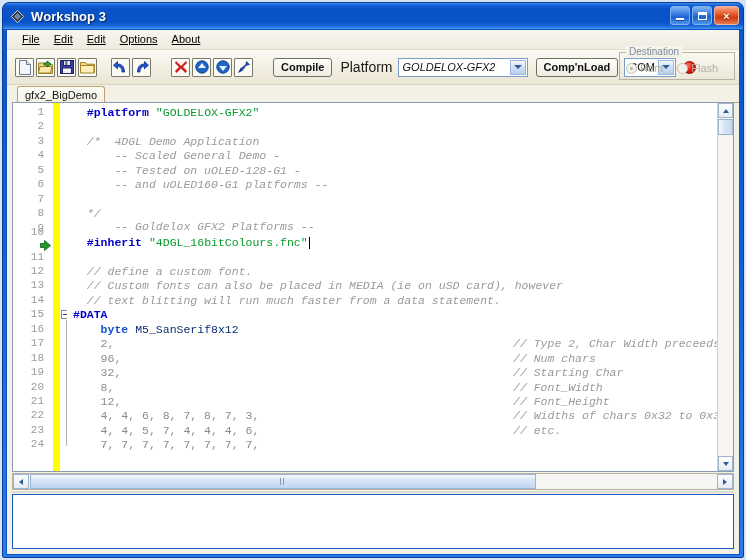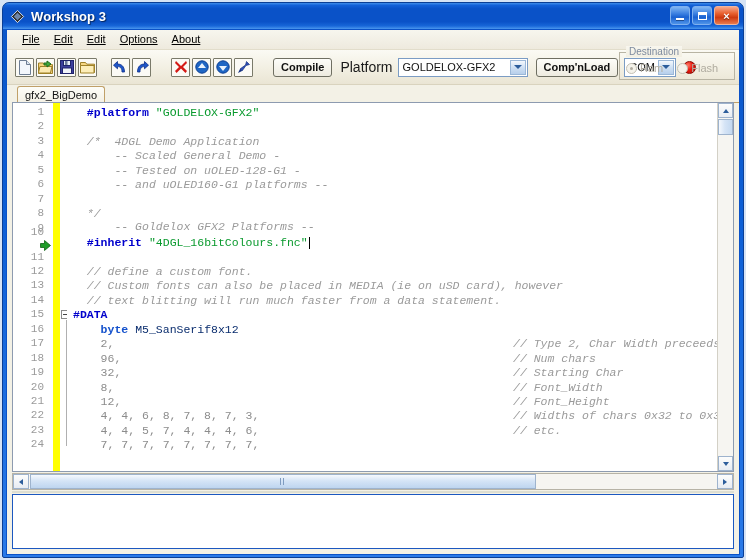--- a/index.html
+++ b/index.html
@@ -159,21 +159,21 @@
   .combo .cval { padding-left: 4px; white-space: nowrap; overflow: hidden; }
   .combo .cbtn {
     position: absolute; right: 1px; top: 1px;
     width: 16px; height: 15px;
     background: linear-gradient(to bottom,#f4f8fd,#cfe0f3 50%,#b7cfeb 100%);
     border: 1px solid #9bb8d8;
     box-sizing: border-box;
     display: flex; align-items: center; justify-content: center;
   }
   .chev { width:0;height:0;border-left:4px solid transparent;border-right:4px solid transparent;border-top:4px solid #2c5d9b;}
-  .combo.platform { width: 130px; }
+  .combo.platform { width: 130px; font-style: italic; }
   .combo.com { width: 52px; }
 
   .led {
     width: 13px; height: 13px; border-radius: 50%;
     background: radial-gradient(circle at 35% 30%, #ff7b6a 0%, #e81c10 45%, #b40b04 100%);
     margin-left: 7px;
     border: 1px solid #8d0a04;
     box-sizing: border-box;
   }
   .destgroup {

